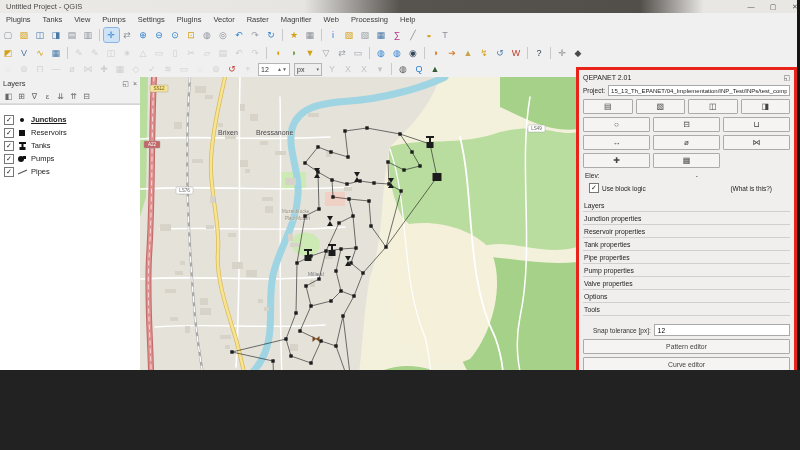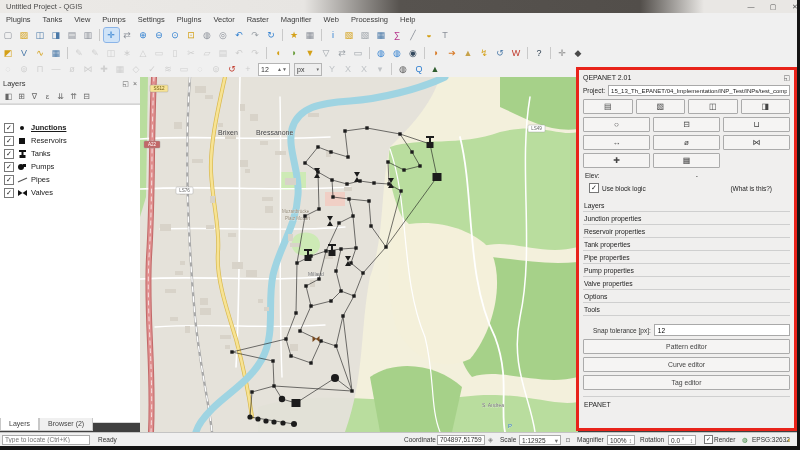--- a/index.html
+++ b/index.html
@@ -1,16 +1,16 @@
 <!DOCTYPE html>
 <html><head>
 <meta charset="utf-8">
 <style>
   html,body{margin:0;padding:0;background:#222;}
-  #app{position:relative;width:800px;height:450px;background:#404040;overflow:hidden;
+  #app{position:relative;width:800px;height:370px;background:#701a75;overflow:hidden;
        font-family:"Liberation Sans",sans-serif;font-size:8px;color:#333;}
   
   .titlebar{position:absolute;left:0;top:0;width:800px;height:13px;
     background:linear-gradient(90deg,#eceae7 0%,#e7e5e2 38%,#57534f 50%,#524e4a 80%,#e9e7e4 88%,#e9e7e4 100%);}
   .titlebar .ttl{position:absolute;left:6px;top:2px;font-size:7.5px;color:#4a4a4a;}
   .winbtn{position:absolute;top:1px;width:18px;height:11px;text-align:center;font-size:7px;color:#555;line-height:11px;}
   .topdark{position:absolute;left:390px;top:0;width:410px;height:4px;background:#2e2c2b;}
   .menubar{position:absolute;left:0;top:13px;width:800px;height:13px;background:#f0f0f0;display:flex;align-items:center;}
   .menubar span{padding:0 6px;font-size:7.5px;color:#3a3a3a;}
   .tbrow{position:absolute;left:0;width:800px;background:#f0f0f0;display:flex;align-items:center;border-bottom:1px solid #e3e3e3;}
@@ -22,21 +22,21 @@
   .mini-spin,.mini-combo{height:11px;border:1px solid #b5b5b5;background:#fff;font-size:7px;line-height:11px;
     padding:0 2px;margin:0 2px;display:flex;align-items:center;color:#333;flex:0 0 auto;}
   .mini-spin{width:26px;justify-content:space-between;} .mini-combo{width:22px;justify-content:space-between;background:#eee;}
   .caret{font-size:5px;color:#666;}
   
   .leftdock{position:absolute;left:0;top:77px;width:140px;height:341px;background:#f0f0f0;border-right:1px solid #c8c8c8;}
   .dockhead{height:13px;display:flex;align-items:center;justify-content:space-between;padding:0 3px;font-size:7.5px;color:#333;}
   .dockhead .dkicos span{margin-left:4px;font-size:7px;color:#666;}
   .ltb{height:13px;display:flex;align-items:center;padding:0 2px;border-bottom:1px solid #ddd;}
   .ltb span{width:13px;text-align:center;font-size:8px;color:#666;}
-  .ltree{background:#fff;height:301px;padding-top:16px;border:1px solid #d5d5d5;border-left:none;border-right:none;}
+  .ltree{background:#fff;height:301px;padding-top:8px;border:1px solid #d5d5d5;border-left:none;border-right:none;}
   .lrow{display:flex;align-items:center;height:13px;padding-left:4px;}
   .chk{width:8px;height:8px;border:1px solid #777;background:#fff;font-size:7px;line-height:8px;text-align:center;color:#222;flex:0 0 auto;}
   .lrow svg{margin:0 3px;flex:0 0 auto;}
   .lrow .lbl{font-size:7.5px;color:#1a1a1a;}
   .lrow.sel .lbl{font-weight:bold;text-decoration:underline;}
   .ltabs{position:absolute;left:0;bottom:-13px;height:13px;display:flex;}
   .ltab{padding:0 8px;font-size:7px;color:#444;background:#f0f0f0;border:1px solid #c8c8c8;border-top:none;line-height:12px;}
   .ltab.active{background:#fff;}
   
   .mapwrap{position:absolute;left:140px;top:77px;width:438px;height:355px;background:#efecdf;}
@@ -252,28 +252,20 @@
             <rect x="6" y="2" width="3" height="3" fill="#111"></rect>
           </svg>
           <span class="lbl">Pumps</span>
         </div>
         <div class="lrow">
           <span class="chk">✓</span>
           <svg width="11" height="10">
             <line x1="1" y1="7" x2="10" y2="3" stroke="#555" stroke-width="1.2"></line>
           </svg>
           <span class="lbl">Pipes</span>
-        </div>
-        <div class="lrow">
-          <span class="chk">✓</span>
-          <svg width="11" height="10">
-            <polygon points="1,2 5.5,5 1,8" fill="#111"></polygon>
-            <polygon points="10,2 5.5,5 10,8" fill="#111"></polygon>
-          </svg>
-          <span class="lbl">Valves</span>
         </div>
       </div>
     <div class="ltabs" id="dockTabs">
         <span class="ltab active">Layers</span>
         <span class="ltab">Browser (2)</span>
       </div>
   </div>
 
   <div class="mapwrap">
     <svg id="mapsvg" width="438" height="355" viewBox="0 0 438 355">

